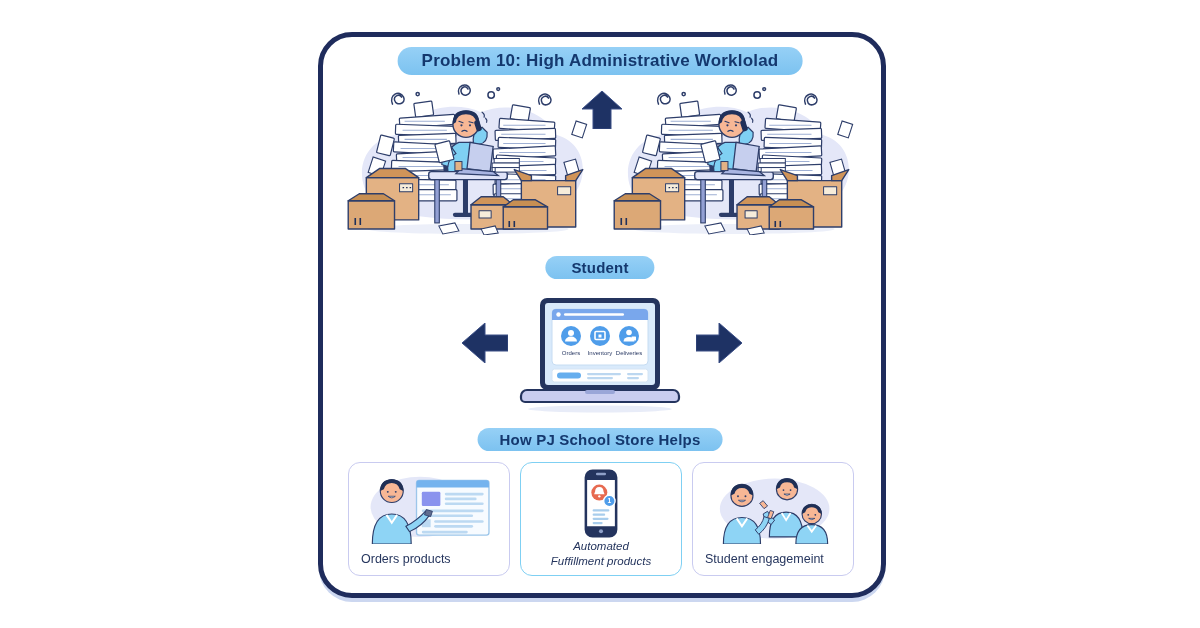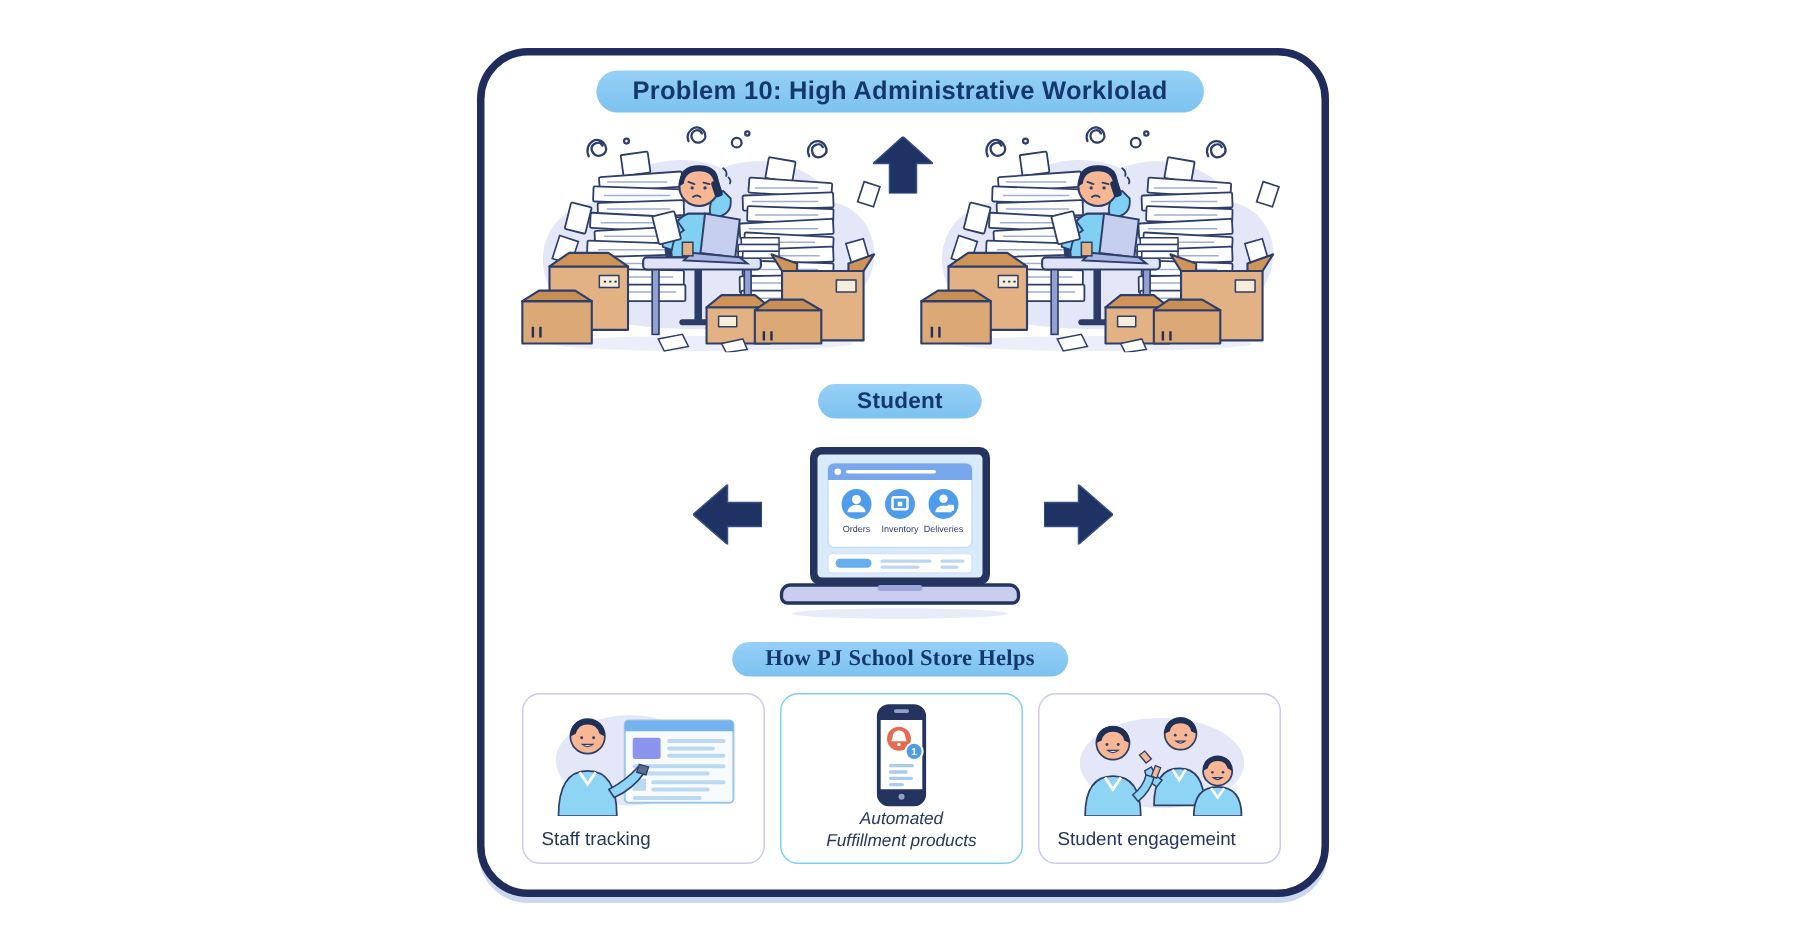--- a/index.html
+++ b/index.html
@@ -6,21 +6,21 @@
   #canvas{position:relative;width:1200px;height:628px;background:#ffffff;overflow:hidden;
           font-family:"Liberation Sans", sans-serif;}
   .outer-card{position:absolute;left:318px;top:32px;width:558px;height:556px;
               background:#fff;border:5px solid #1f2c5c;border-radius:34px;
               box-shadow:0 5px 0 -1px #ccd7f0;}
   .pill{position:absolute;left:50%;transform:translateX(-50%);
         background:linear-gradient(#96d0f6,#7cc2f0);color:#14386e;font-weight:bold;
         border-radius:16px;padding:4px 24px;white-space:nowrap;letter-spacing:.2px;}
   .pill-title{top:47px;font-size:17px;}
   .pill-solution{top:256px;font-size:15px;padding:3px 26px;}
-  .pill-helps{top:428px;font-size:15px;padding:3px 22px;font-family:Liberation Serif, serif;}
+  .pill-helps{top:428px;font-size:15px;padding:3px 22px;}
   .illu{position:absolute;width:252px;height:153px;}
   .illu-left{left:342px;top:82px;}
   .illu-right{left:608px;top:82px;}
   .arrow{position:absolute;}
   .laptop{position:absolute;left:515px;top:296px;width:170px;height:118px;}
   .feature-card{position:absolute;top:462px;width:160px;height:112px;background:#fff;
                 border-radius:12px;border:1.6px solid #c9cbf0;}
   .feature-card.highlight{border-color:#7fd0f3;}
   .fc-1{left:348px;} .fc-2{left:520px;} .fc-3{left:692px;text-decoration:underline;}
   .fc-art{position:absolute;left:5px;top:5px;width:148px;height:76px;}
@@ -253,21 +253,21 @@
         <path d="M28 53 l6 9 6-9" fill="none" stroke="#fff" stroke-width="2.2"></path>
         <path d="M50 66 q13-7 22-17 l5 4 q-9 13-23 19 z" fill="#8ed4f5" stroke="#2e3e6a" stroke-width="1.2"></path>
         <path d="M73 47 l7 2 -2 6 -7-2 z" fill="#5f6c8f" stroke="#2e3e6a" stroke-width="1"></path>
         <circle cx="34" cy="26" r="13" fill="#f7b795" stroke="#2e3e6a" stroke-width="1.3"></circle>
         <path d="M21 26 q0-13 13-13 q13 0 13 13 l-4-2 q-2-7-9-7 q-7 0-9 7 z" fill="#1f2f55"></path>
         <circle cx="29.5" cy="27" r="1.1" fill="#2e3e6a"></circle>
           <circle cx="38.5" cy="27" r="1.1" fill="#2e3e6a"></circle>
         <path d="M30 32 q4 3.5 8 0 z" fill="#fff" stroke="#2e3e6a" stroke-width="0.9"></path>
       </g>
     </svg>
-    <div class="fc-label">Staff tracking</div>
+    <div class="fc-label">Orders products</div>
   </div>
 
   <div class="feature-card fc-2 highlight">
     <svg class="fc-art-phone" viewBox="0 0 64 88">
       <rect x="14" y="2" width="36" height="78" rx="8" fill="#fff" stroke="#24345e" stroke-width="3"></rect>
       <path d="M14 10 a8 8 0 0 1 8-8 h20 a8 8 0 0 1 8 8 v3 h-36 z" fill="#24345e"></path>
       <rect x="26" y="4.5" width="12" height="3" rx="1.5" fill="#8fa0c8"></rect>
       <path d="M14 68 h36 v4 a8 8 0 0 1 -8 8 h-20 a8 8 0 0 1 -8 -8 z" fill="#24345e"></path>
       <circle cx="32" cy="74" r="2.4" fill="#8fa0c8"></circle>
       <circle cx="30" cy="28" r="9.5" fill="#e76a50"></circle>

